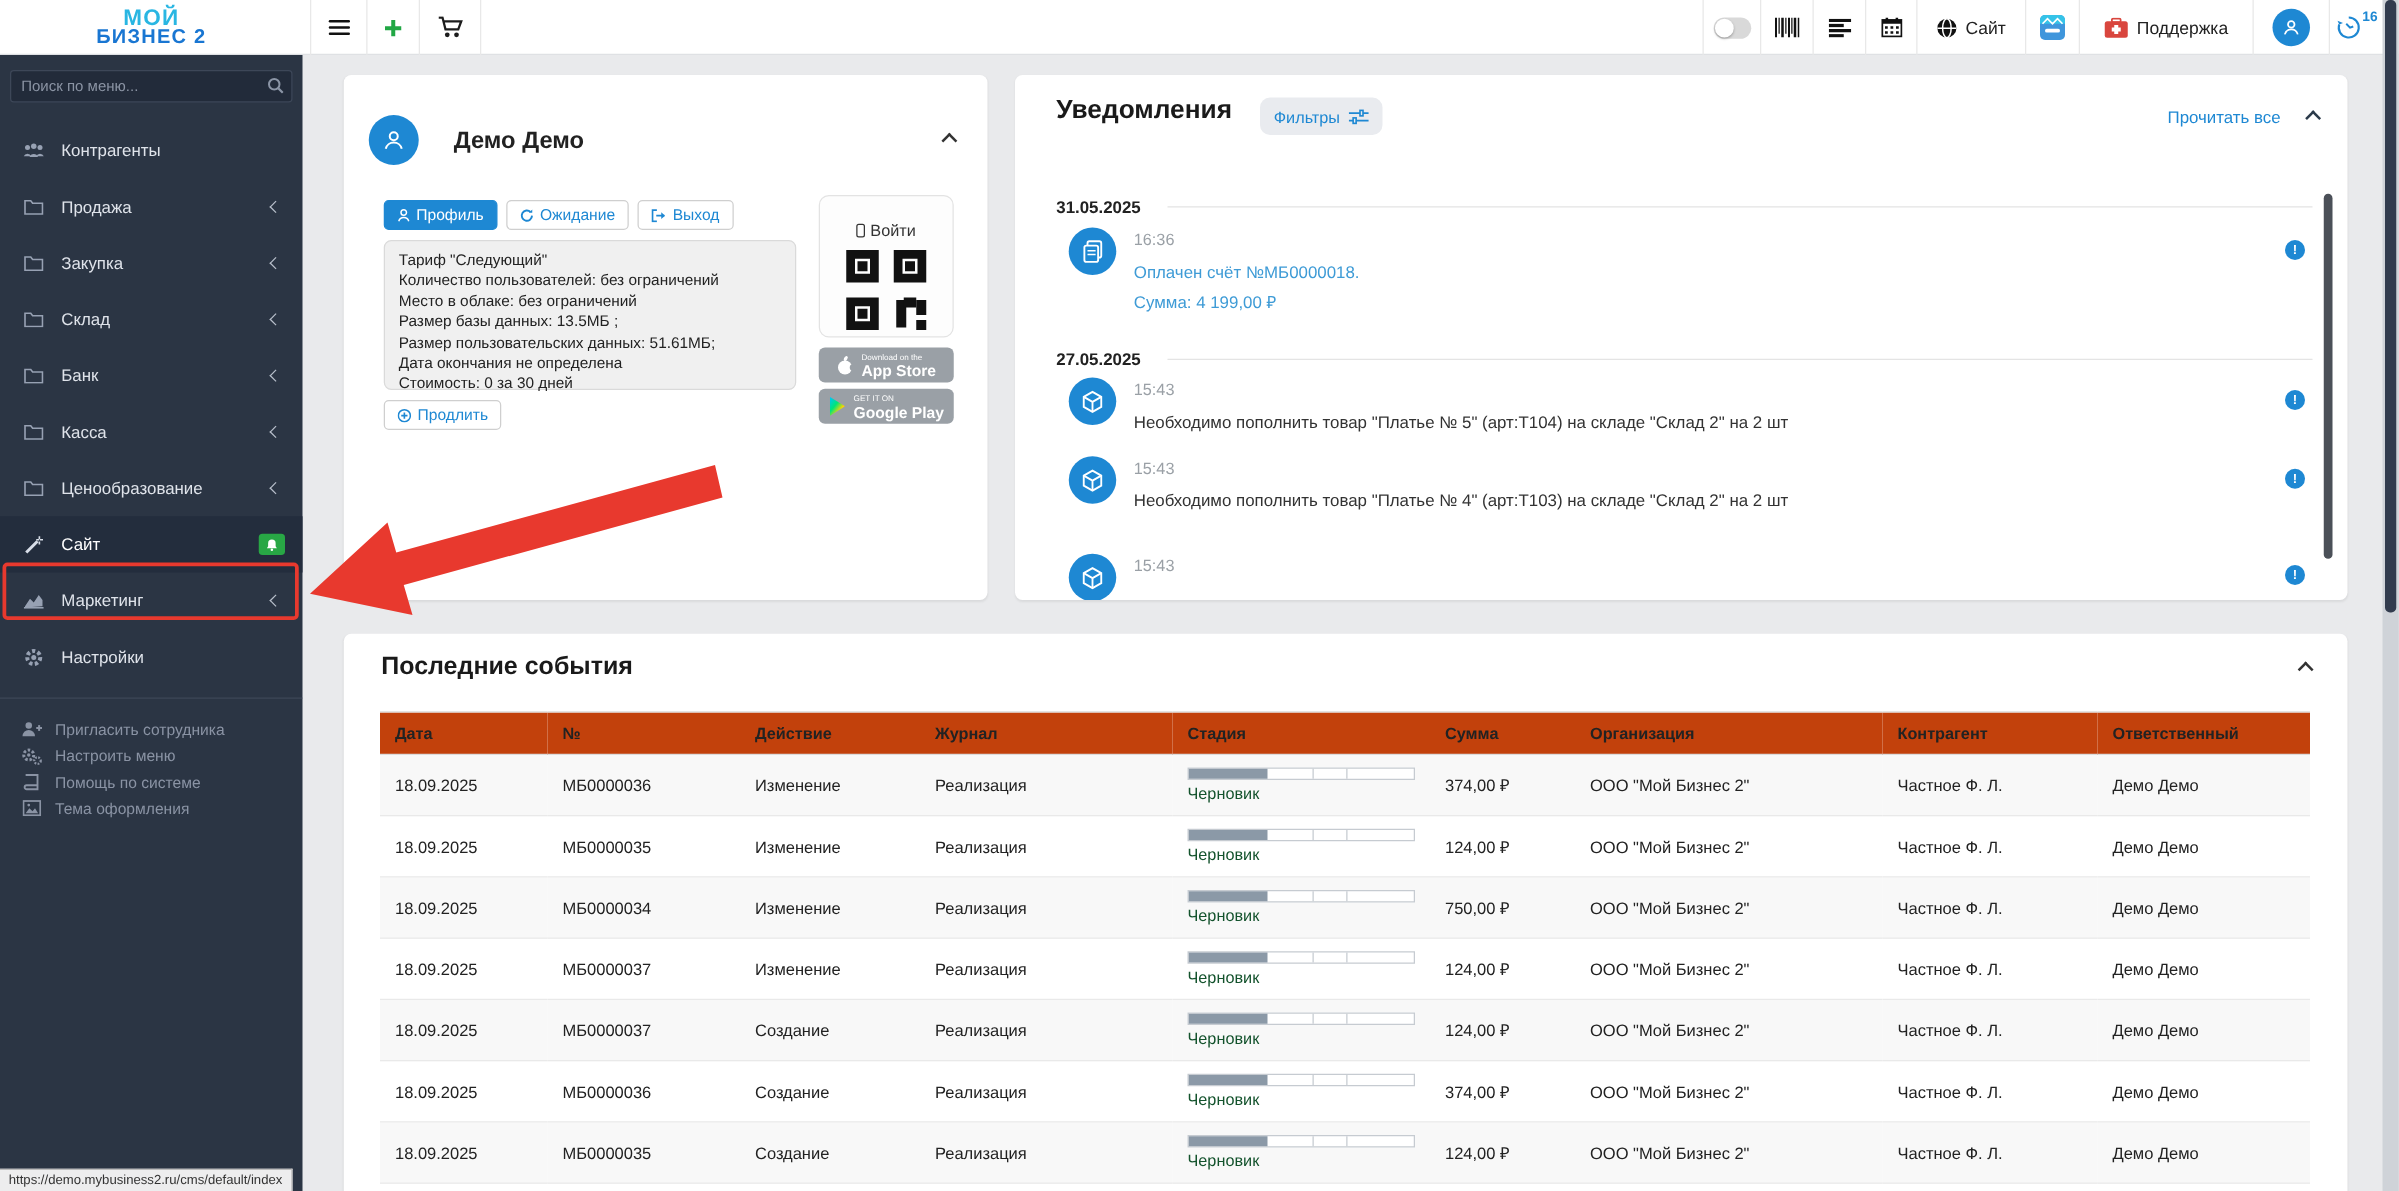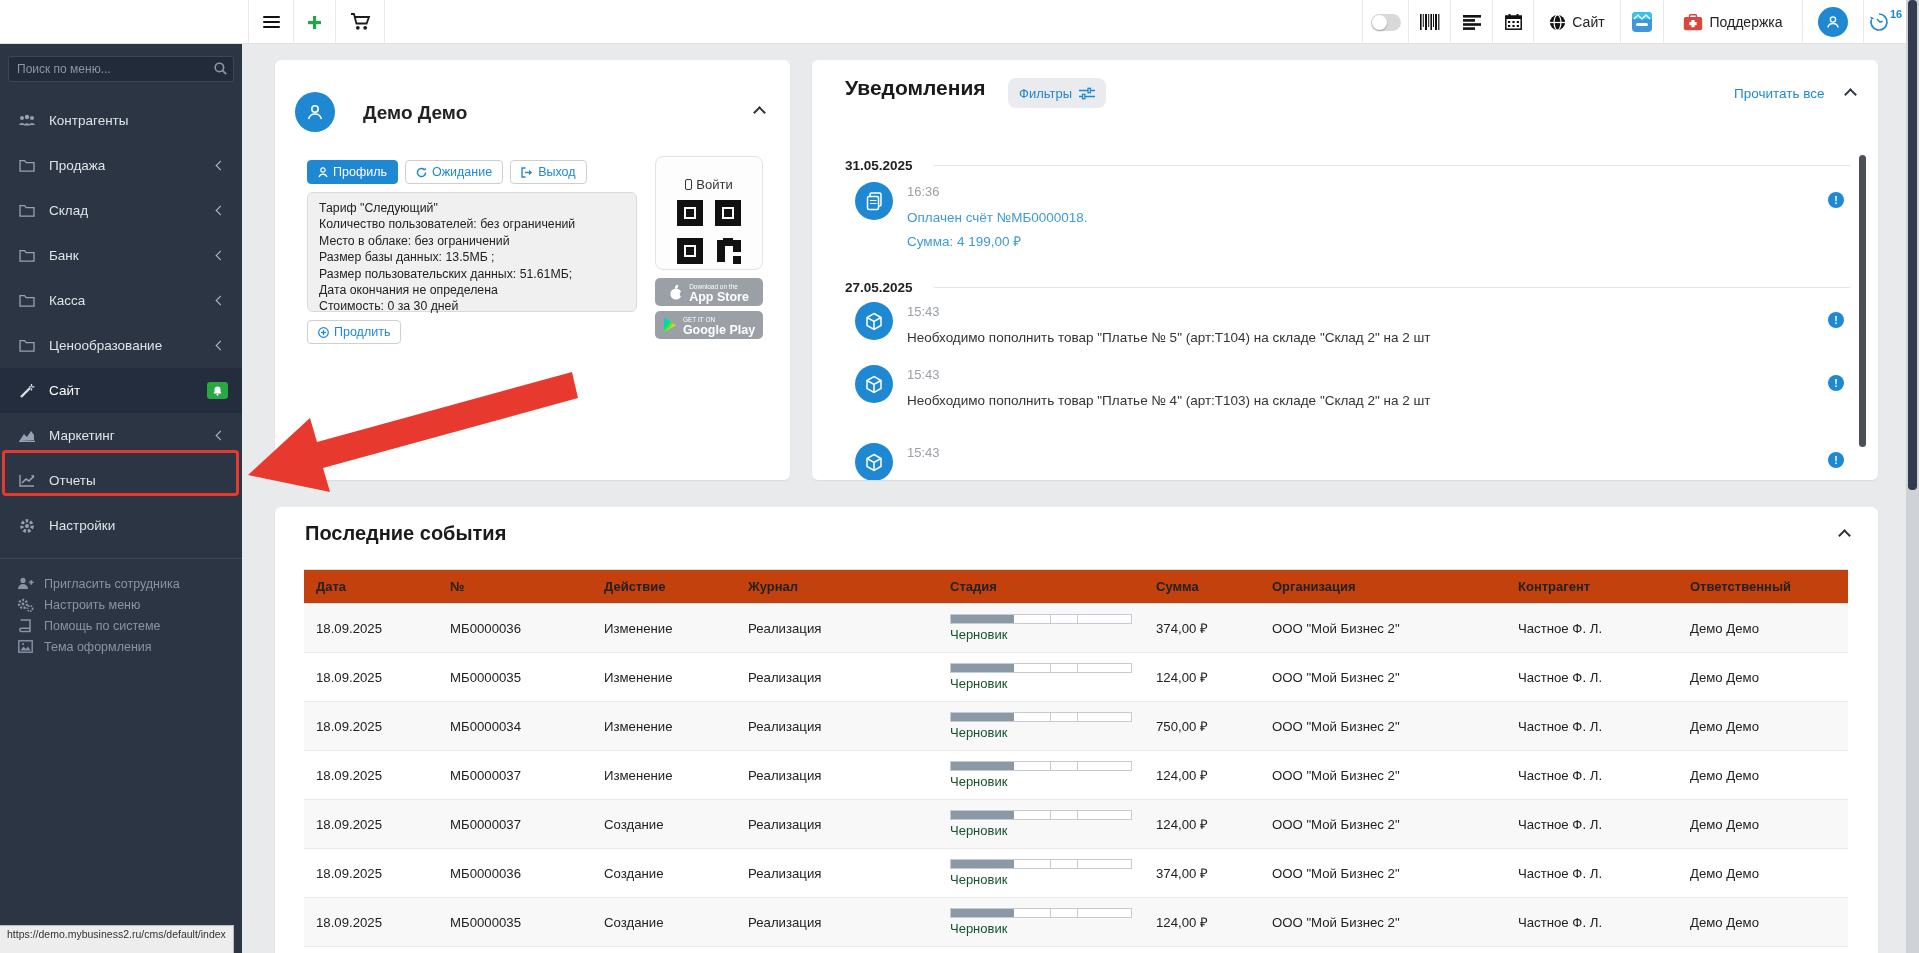--- a/index.html
+++ b/index.html
@@ -43,21 +43,21 @@
   .chev-left{width:7px;height:7px;border-left:1.6px solid #b9c0cc;border-bottom:1.6px solid #b9c0cc;
     transform:rotate(45deg);margin-left:auto;margin-right:18px;}
   .chev-up{width:9px;height:9px;border-left:2px solid #333;border-top:2px solid #333;
     transform:rotate(45deg);display:inline-block;}
   .site-badge{margin-left:auto;margin-right:14px;width:21px;height:17px;background:#28a745;
     border-radius:3px;display:flex;align-items:center;justify-content:center;}
   #side-divider{border-top:1px solid #4a5465;margin:10px 0 14px 0;opacity:.6;}
   .f-item{height:21px;display:flex;align-items:center;padding-left:16px;color:#8a93a4;
     font-size:12.5px;cursor:pointer;}
   .f-item .ic{width:18px;display:flex;justify-content:center;margin-right:10px;}
-  #status-url{position:absolute;left:0;bottom:0;height:28px;background:#ededee;border:1px solid #bdbdbd;
+  #status-url{position:absolute;left:0;bottom:0;height:18px;background:#ededee;border:1px solid #bdbdbd;
     border-left:none;border-bottom:none;font-size:10.5px;color:#333;padding:2px 7px;z-index:60;}
 
   
   #red-rect{position:absolute;left:2px;top:450px;width:237px;height:46px;border:3px solid #e8392e;
     border-radius:4px;z-index:40;pointer-events:none;}
   #arrow-svg{position:absolute;left:0;top:0;width:1919px;height:953px;z-index:41;pointer-events:none;}
 
   
   .card{position:absolute;background:#fff;border-radius:6px;box-shadow:0 1px 2px rgba(0,0,0,.07);}
   #profile-card{left:275px;top:60px;width:515px;height:420px;}
@@ -125,20 +125,24 @@
   .stage-label{font-size:13px;color:#14532d;margin-top:3px;}
 
   
   #page-scroll{position:absolute;right:0;top:0;width:13px;height:953px;background:#cfd3d8;z-index:20;}
   #page-thumb{position:absolute;left:2px;top:0;width:9px;height:490px;background:#323c4e;border-radius:4px;}
 </style>
 </head>
 <body>
 
 <div id="topbar">
+  <div id="logo">
+    <div class="l1">МОЙ</div>
+    <div class="l2">БИЗНЕС 2</div>
+  </div>
 
   <div id="tb-left" class="tb-group">
     <div class="tb-cell" style="width:45px">
       <div class="hamb">
           <div></div>
           <div></div>
           <div></div>
         </div>
     </div>
     <div class="tb-cell" style="width:42px">
@@ -277,20 +281,29 @@
         </span>
       <span>Продажа</span>
       <span class="chev-left"></span>
     </div>
     <div class="m-item">
       <span class="ic">
           <svg width="16" height="13" viewBox="0 0 16 13">
             <path d="M1 1.6h4.6l1.5 2H15v8.6H1z" fill="none" stroke="#97a1b3" stroke-width="1.3"></path>
           </svg>
         </span>
+      <span>Закупка</span>
+      <span class="chev-left"></span>
+    </div>
+    <div class="m-item">
+      <span class="ic">
+          <svg width="16" height="13" viewBox="0 0 16 13">
+            <path d="M1 1.6h4.6l1.5 2H15v8.6H1z" fill="none" stroke="#97a1b3" stroke-width="1.3"></path>
+          </svg>
+        </span>
       <span>Склад</span>
       <span class="chev-left"></span>
     </div>
     <div class="m-item">
       <span class="ic">
           <svg width="16" height="13" viewBox="0 0 16 13">
             <path d="M1 1.6h4.6l1.5 2H15v8.6H1z" fill="none" stroke="#97a1b3" stroke-width="1.3"></path>
           </svg>
         </span>
       <span>Банк</span>
@@ -331,30 +344,20 @@
     </div>
     <div class="m-item">
       <span class="ic">
           <svg width="16" height="13" viewBox="0 0 16 13" fill="#97a1b3">
             <path d="M1 12V11L5 5l3 3 4-6 3 4v5z"></path>
             <rect x="0" y="11.6" width="16" height="1.4"></rect>
           </svg>
         </span>
       <span>Маркетинг</span>
       <span class="chev-left"></span>
-    </div>
-    <div class="m-item">
-      <span class="ic">
-          <svg width="16" height="13" viewBox="0 0 16 13">
-            <path d="M1 1v11h14" fill="none" stroke="#97a1b3" stroke-width="1.4"></path>
-            <path d="M3 9l4-4 3 2 5-5" fill="none" stroke="#97a1b3" stroke-width="1.6"></path>
-            <path d="M15 1l-3.2 0.4L14.6 4z" fill="#97a1b3"></path>
-          </svg>
-        </span>
-      <span>Отчеты</span>
     </div>
     <div class="m-item">
       <span class="ic">
           <svg width="16" height="16" viewBox="0 0 16 16">
             <circle cx="8" cy="8" r="5.2" fill="none" stroke="#97a1b3" stroke-width="3.2" stroke-dasharray="2.6 1.9"></circle>
             <circle cx="8" cy="8" r="2" fill="#97a1b3"></circle>
           </svg>
         </span>
       <span>Настройки</span>
     </div>

